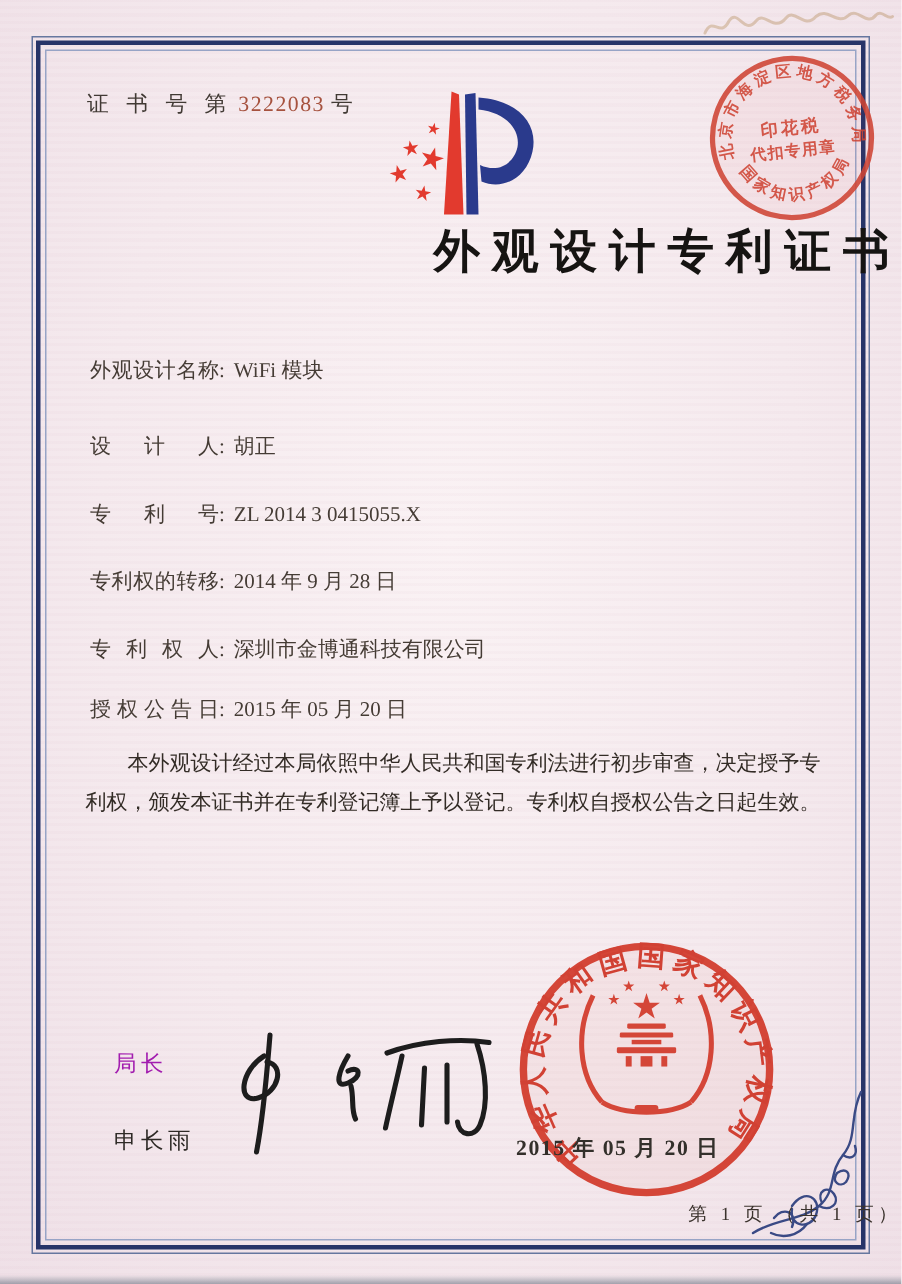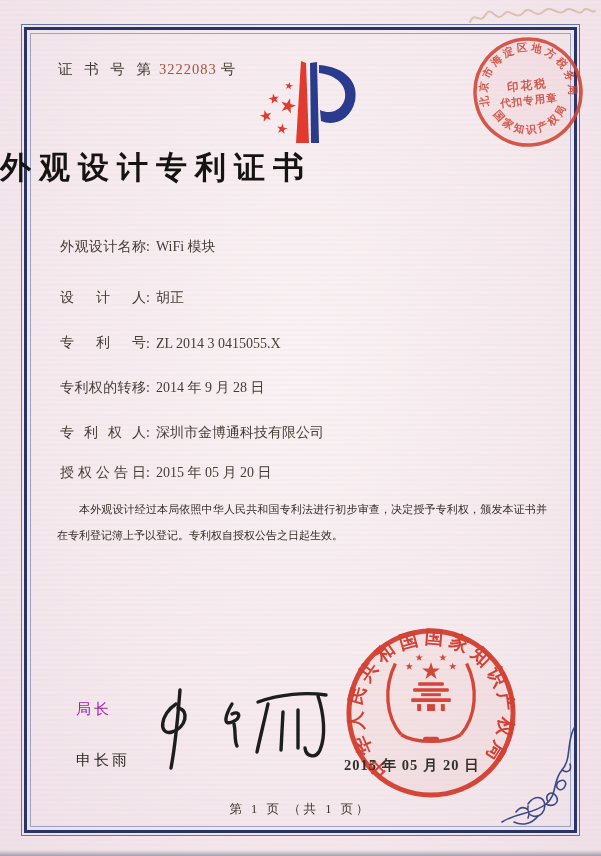--- a/index.html
+++ b/index.html
@@ -15,45 +15,45 @@
   .frame-b{position:absolute;left:24px;top:27px;right:24px;bottom:23px;border:3px solid #273468;pointer-events:none;}
   .frame-c{position:absolute;left:30px;top:33px;right:30px;bottom:29px;border:1px solid #97a4c6;pointer-events:none;}
   .scan-bottom{position:absolute;left:0;right:0;bottom:0;height:6px;
     background:linear-gradient(180deg, rgba(110,118,132,0), rgba(110,118,132,.6));}
 
   .cert-no{position:absolute;left:58px;top:60px;font-size:14.5px;letter-spacing:4px;color:#413a34;white-space:nowrap;}
   .cert-no .num{color:#a6523e;letter-spacing:1px;margin:0 4px;}
 
   .logo{position:absolute;left:240px;top:56px;width:122px;height:96px;}
 
-  .title{position:absolute;left:0;top:147px;width:100%;text-align:left;
+  .title{position:absolute;left:0;top:147px;width:100%;text-align:right;
     font-size:31px;font-weight:bold;letter-spacing:8px;color:#161412;}
 
   .fields{position:absolute;left:60px;top:0;width:470px;}
   .field{position:absolute;left:0;white-space:nowrap;font-size:14px;color:#453c35;font-family:Liberation Serif, serif;}
   .field .lbl{display:inline-block;width:86px;text-align:justify;text-align-last:justify;vertical-align:bottom;}
   .field .colon{margin-right:6px;}
   .f0{top:238px;} .f1{top:289px;} .f2{top:334px;} .f3{top:379px;} .f4{top:424px;} .f5{top:464px;}
 
-  .body-text{position:absolute;left:57px;top:497px;width:490px;font-size:11px;
+  .body-text{position:absolute;left:57px;top:497px;width:490px;font-size:14px;
     line-height:25.6px;text-align:justify;color:#332c26;}
   .body-text p{margin:0;text-indent:2em;}
 
   .director{position:absolute;left:76px;top:700px;font-size:15px;letter-spacing:3px;color:#a21caf;}
   .director-name{position:absolute;left:76px;top:734px;font-size:15px;letter-spacing:3px;color:#2e2a26;margin-top:17px;}
   .signature{position:absolute;left:140px;top:680px;width:212px;height:96px;}
 
   .office-seal{position:absolute;left:342px;top:624px;width:178px;height:178px;opacity:.93;}
   .seal-date{position:absolute;left:344px;top:756px;font-size:14.5px;font-weight:600;
     letter-spacing:1px;color:#33302b;z-index:5;white-space:nowrap;}
 
   .tax-seal{position:absolute;left:468px;top:32px;width:120px;height:120px;opacity:.88;transform:rotate(-6deg);z-index:4;}
   .scribble{position:absolute;left:466px;top:2px;width:132px;height:30px;opacity:.55;}
 
-  .page-footer{position:absolute;left:0;top:801px;width:100%;text-align:center;
+  .page-footer{position:absolute;left:0;top:801px;width:100%;text-align:right;
     font-size:12.5px;letter-spacing:3px;color:#3b332d;}
 </style>
 </head>
 <body>
 
 <div class="frame-a"></div>
 <div class="frame-b"></div>
 <div class="frame-c"></div>
 
 <div class="cert-no">

